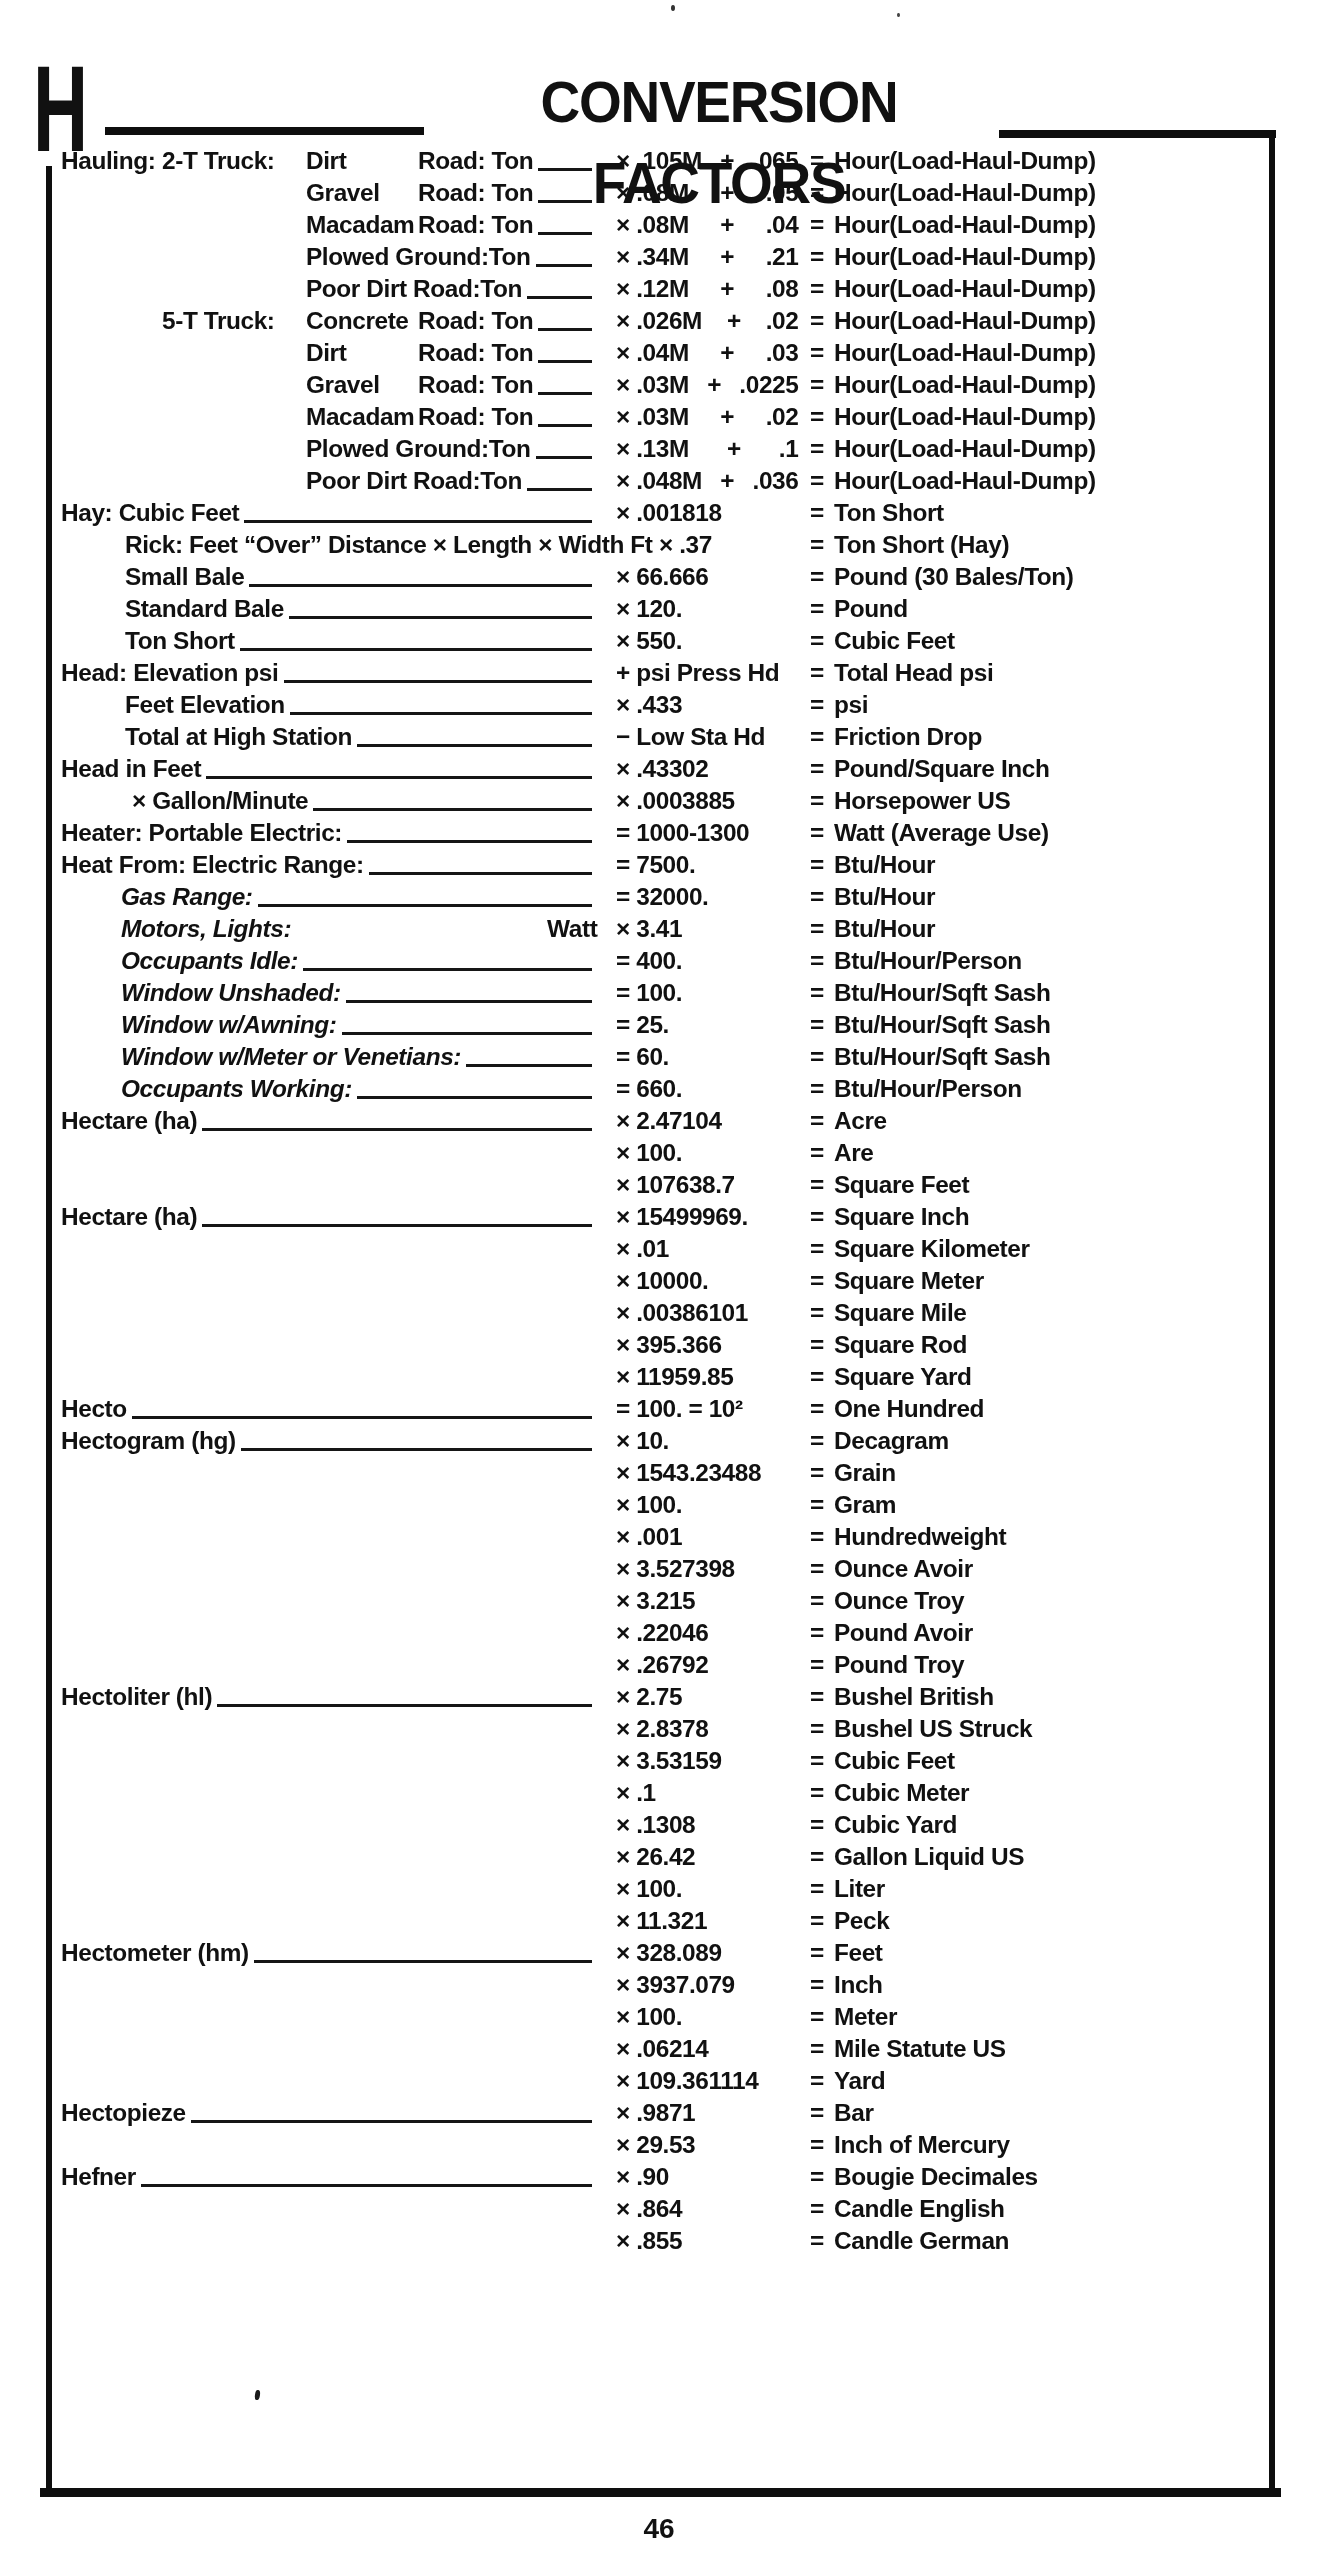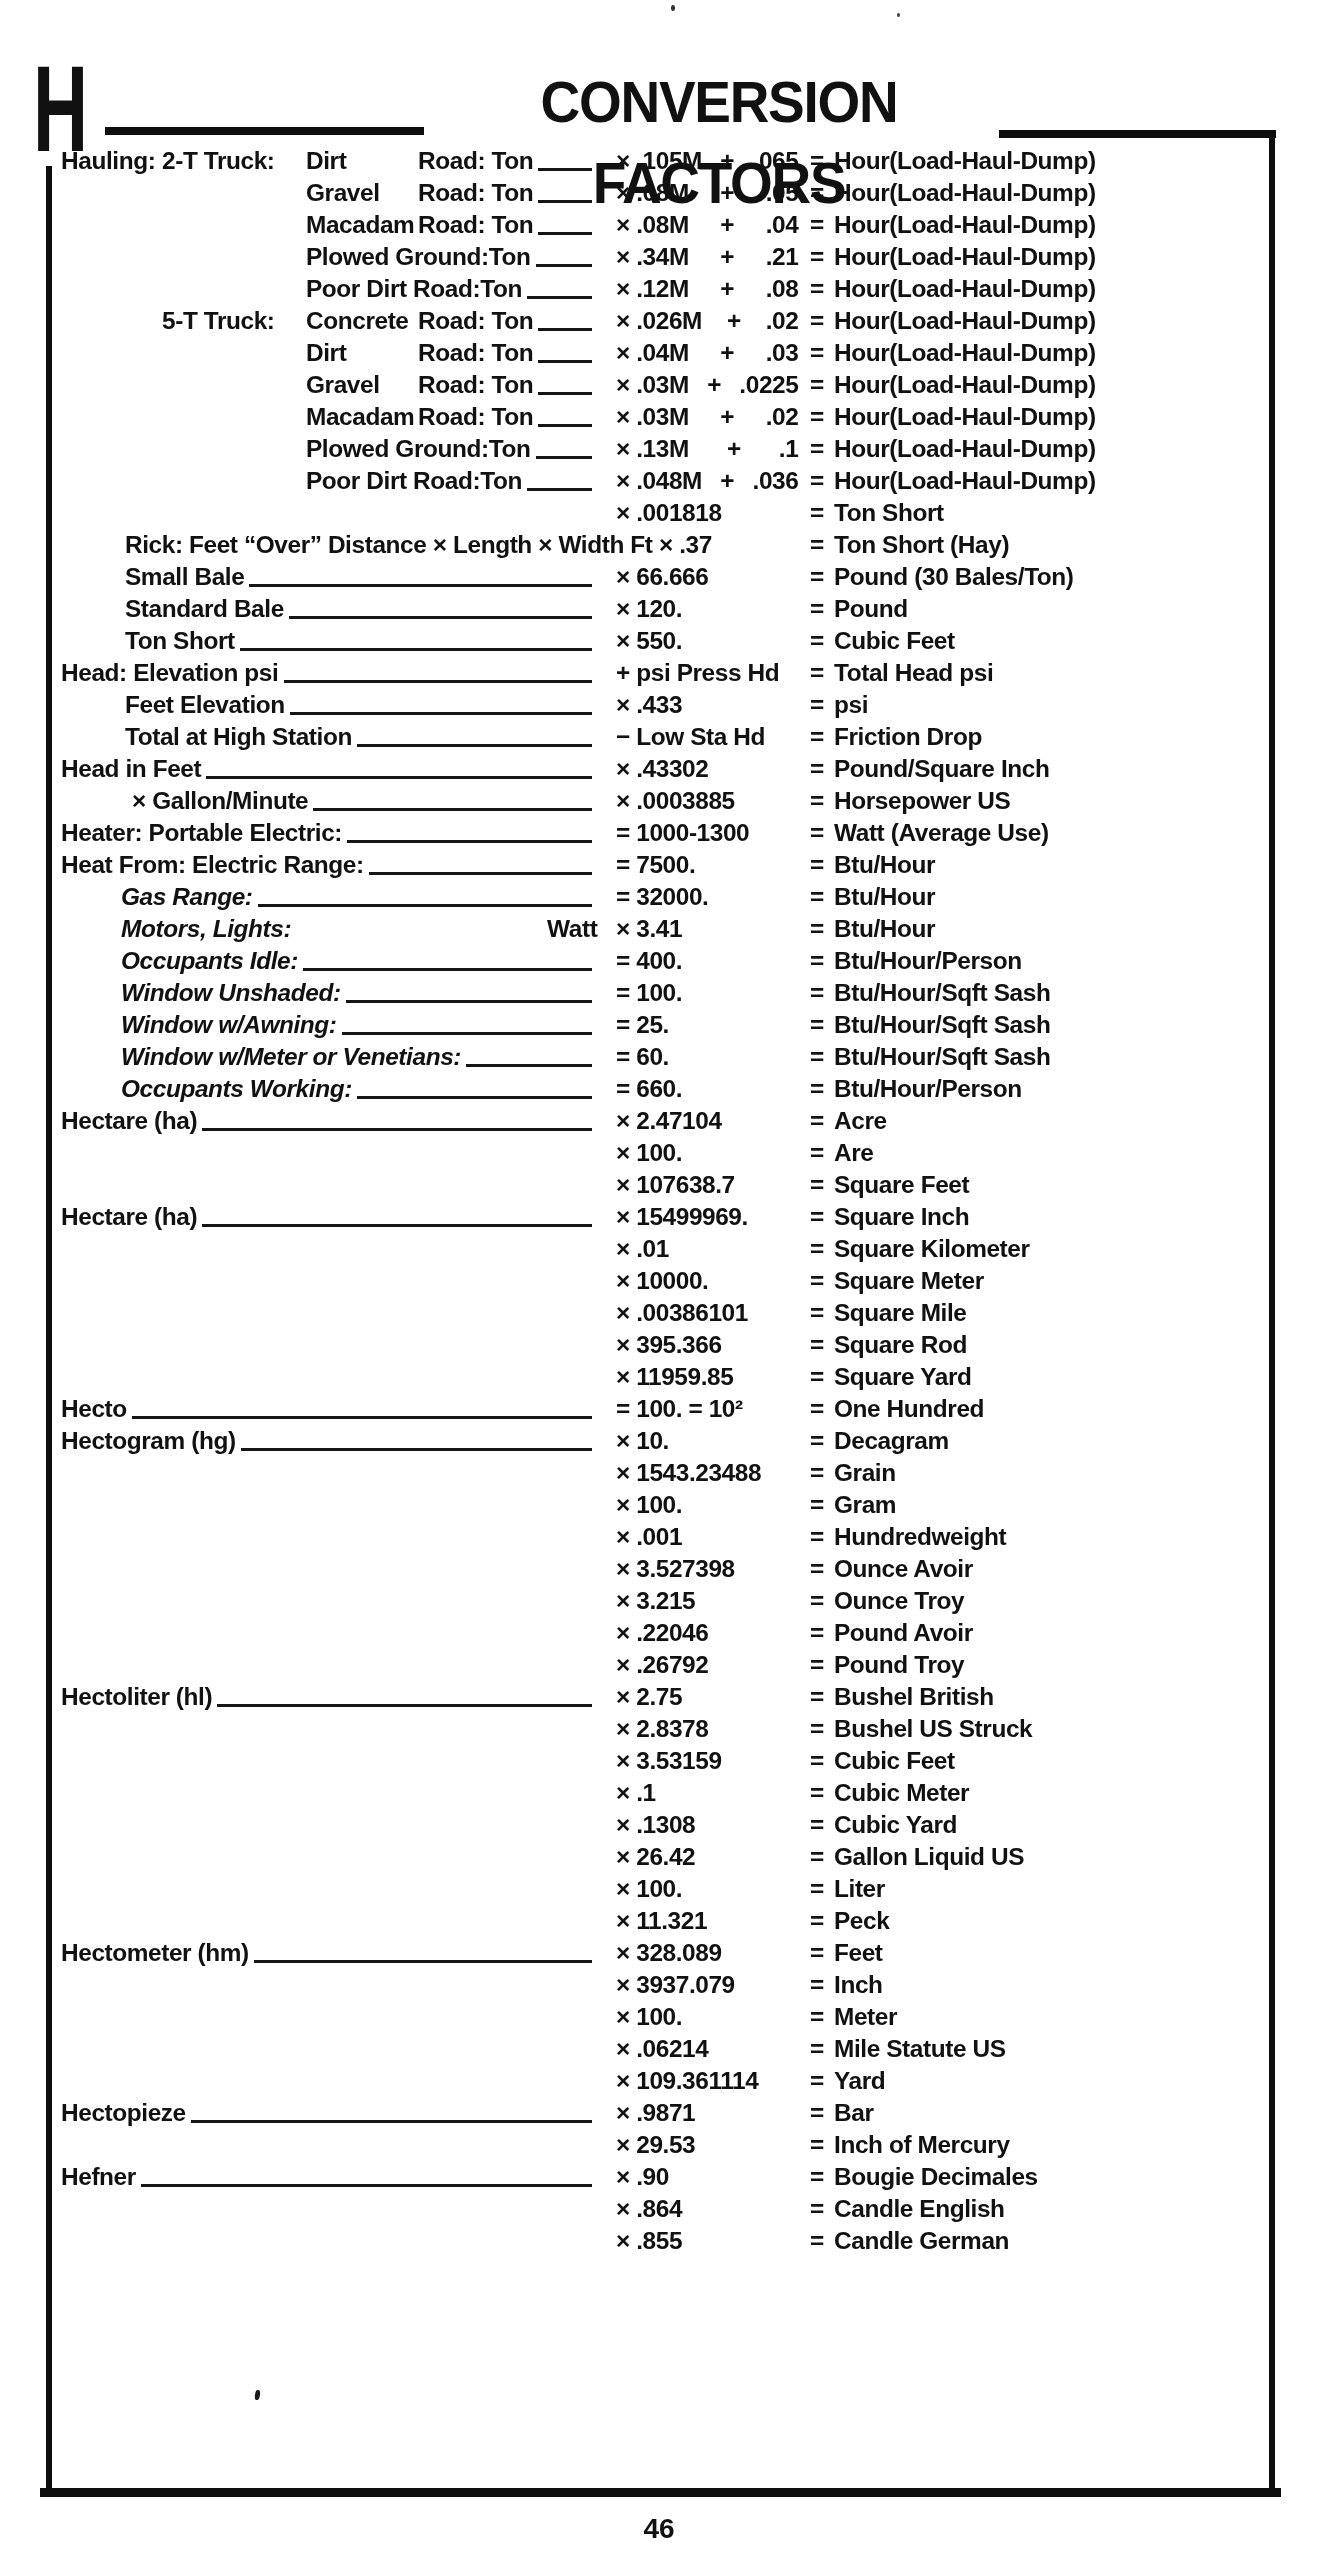--- a/index.html
+++ b/index.html
@@ -227,20 +227,24 @@
         </div>
         <div class="factor">
           <span class="f1">× .048M</span>
           <span class="plus">+</span>
           <span class="f2">.036</span>
         </div>
         <span class="eq">=</span>
         <span class="result">Hour(Load-Haul-Dump)</span>
       </div>
       <div class="row">
+        <div class="left">
+          <span>Hay: Cubic Feet</span>
+          <span class="fill"></span>
+        </div>
         <div class="factor">
           <span>× .001818</span>
         </div>
         <span class="eq">=</span>
         <span class="result">Ton Short</span>
       </div>
       <div class="row">
         <div class="left">
           <span class="lvl1">Rick: Feet “Over” Distance × Length × Width Ft × .37</span>
           <span class="fill nofill"></span>

